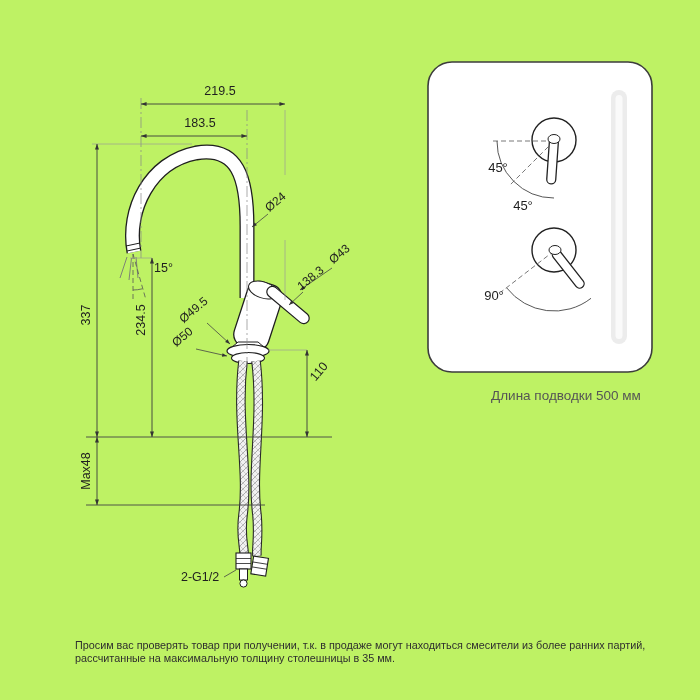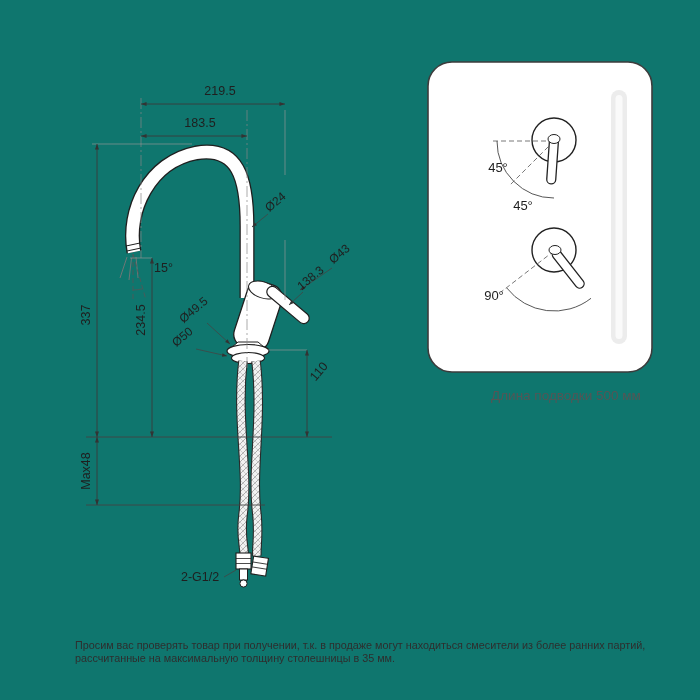--- a/index.html
+++ b/index.html
@@ -1,16 +1,16 @@
 <!DOCTYPE html>
 <html><head>
 <meta charset="utf-8">
 <style>
   html,body{margin:0;padding:0;background:#ffffff;}
-  .stage{position:relative;width:700px;height:700px;background:#0f766e;overflow:hidden;}
+  .stage{position:relative;width:700px;height:700px;background:#bef264;overflow:hidden;}
   svg{display:block;}
   text{font-family:"Liberation Sans","DejaVu Sans",sans-serif;fill:#1f1f1f;}
   .dim{font-size:12px;}
   .dim-b{font-size:12.5px;}
   .angle{font-size:13px;}
   .note{font-size:13.5px;fill:#555;}
   .thread{font-size:12.5px;}
   .footer{font-size:10.8px;fill:#2e2e2e;}
 </style>
 </head>

